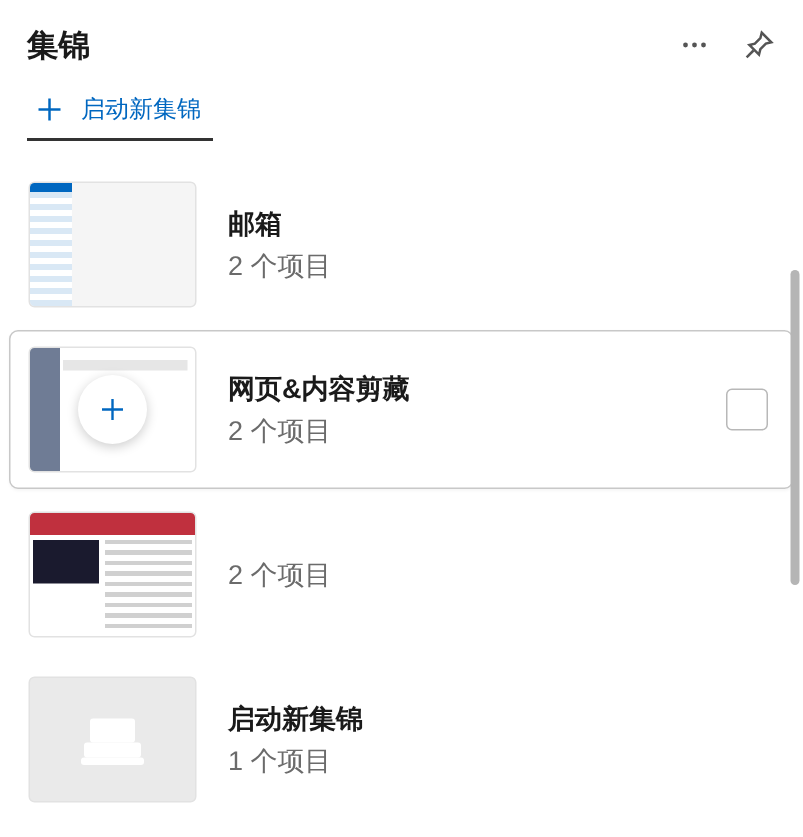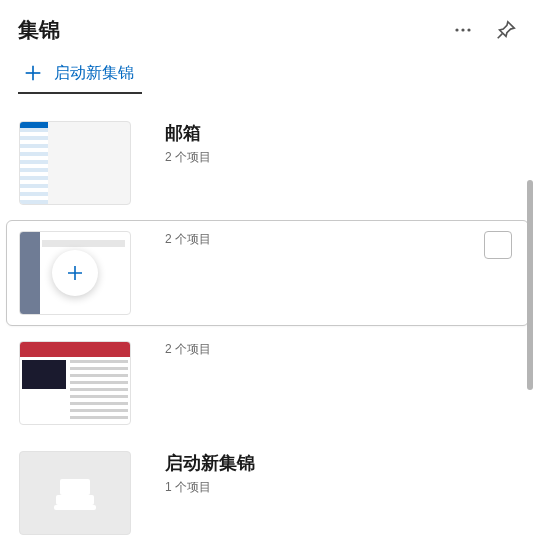--- a/index.html
+++ b/index.html
@@ -46,21 +46,22 @@
       font-weight: 500;
       border-bottom: 2px solid #333;
       cursor: pointer;
     }
     .list {
       margin-top: 16px;
       padding: 0 6px;
     }
     .card {
       display: flex;
-      gap: 34px;
+      align-items: center;
+      gap: 21px;
       padding: 10px 12px;
       border-radius: 6px;
       border: 1px solid transparent;
       position: relative;
       margin-bottom: 4px;
     }
     .card.selected {
       border: 1px solid #c8c8c8;
       background: #fff;
       box-shadow: 0 1px 2px rgba(0,0,0,0.04);
@@ -131,21 +132,21 @@
       color: #0067c0;
     }
     .card-text { flex: 1; }
     .card-title {
       font-size: 18px;
       font-weight: 600;
       color: #1a1a1a;
       margin-bottom: 4px;
     }
     .card-sub {
-      font-size: 12px;
+      font-size: 18px;
       color: #6b6b6b;
     }
     .checkbox {
       width: 28px; height: 28px;
       border: 1.5px solid #b8b8b8;
       border-radius: 4px;
       background: #fff;
       margin-right: 4px;
       cursor: pointer;
     }
@@ -204,20 +205,21 @@
   <div class="card selected">
     <div class="thumb thumb-web">
       <div class="add-overlay">
         <svg width="24" height="24" viewBox="0 0 24 24" fill="none" stroke="#0067c0" stroke-width="1.6">
             <line x1="12" y1="5" x2="12" y2="19"></line>
             <line x1="5" y1="12" x2="19" y2="12"></line>
           </svg>
       </div>
     </div>
     <div class="card-text">
+      <div class="card-title">网页&amp;内容剪藏</div>
       <div class="card-sub">2 个项目</div>
     </div>
     <div class="checkbox"></div>
   </div>
 
   <div class="card">
     <div class="thumb thumb-fund"></div>
     <div class="card-text">
       <div class="card-sub">2 个项目</div>
     </div>

